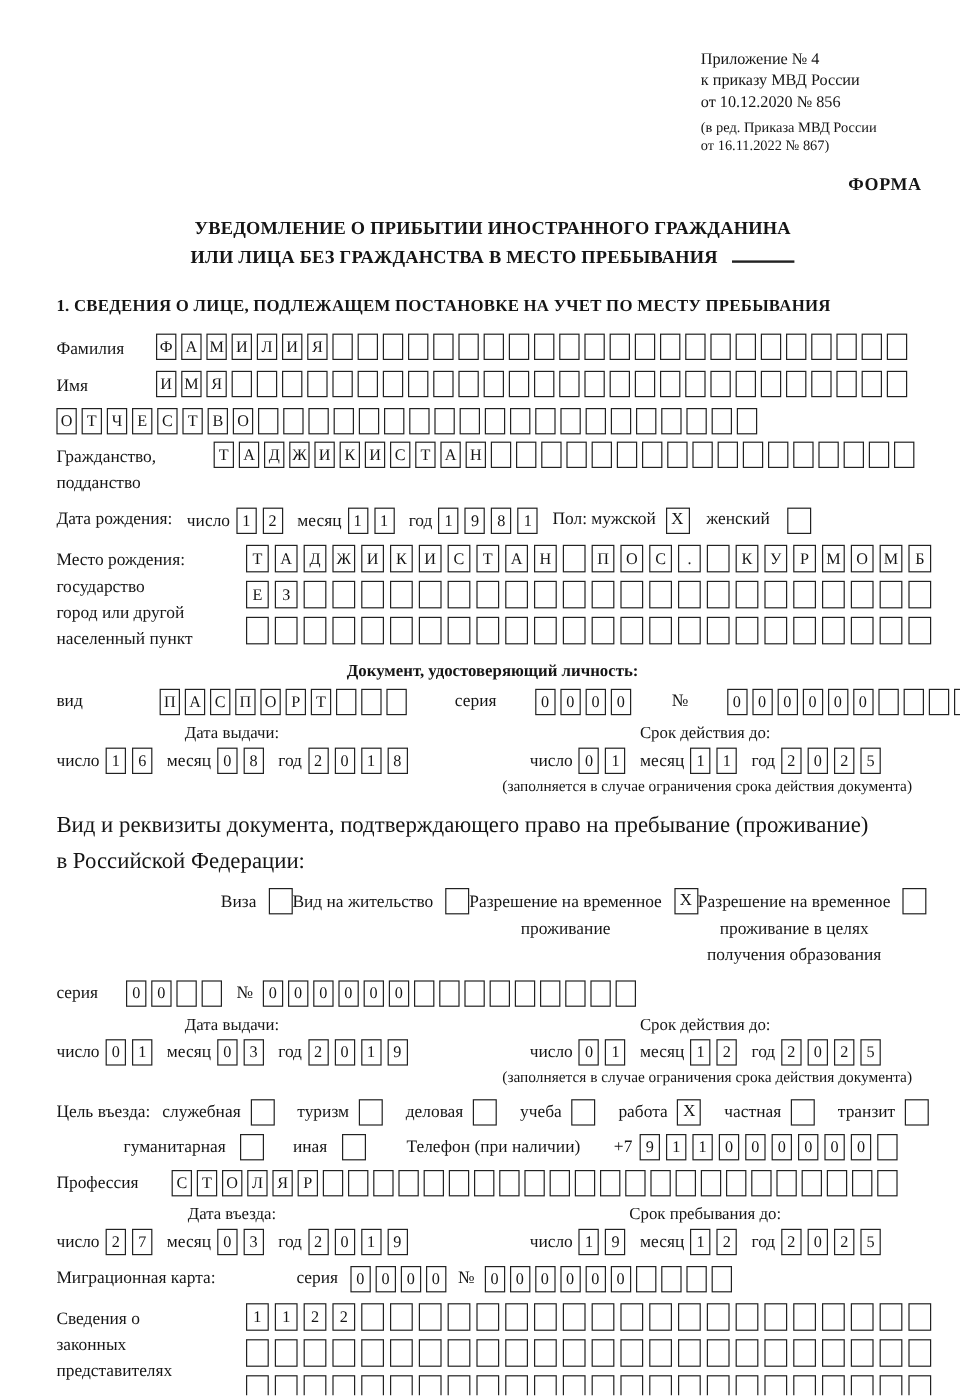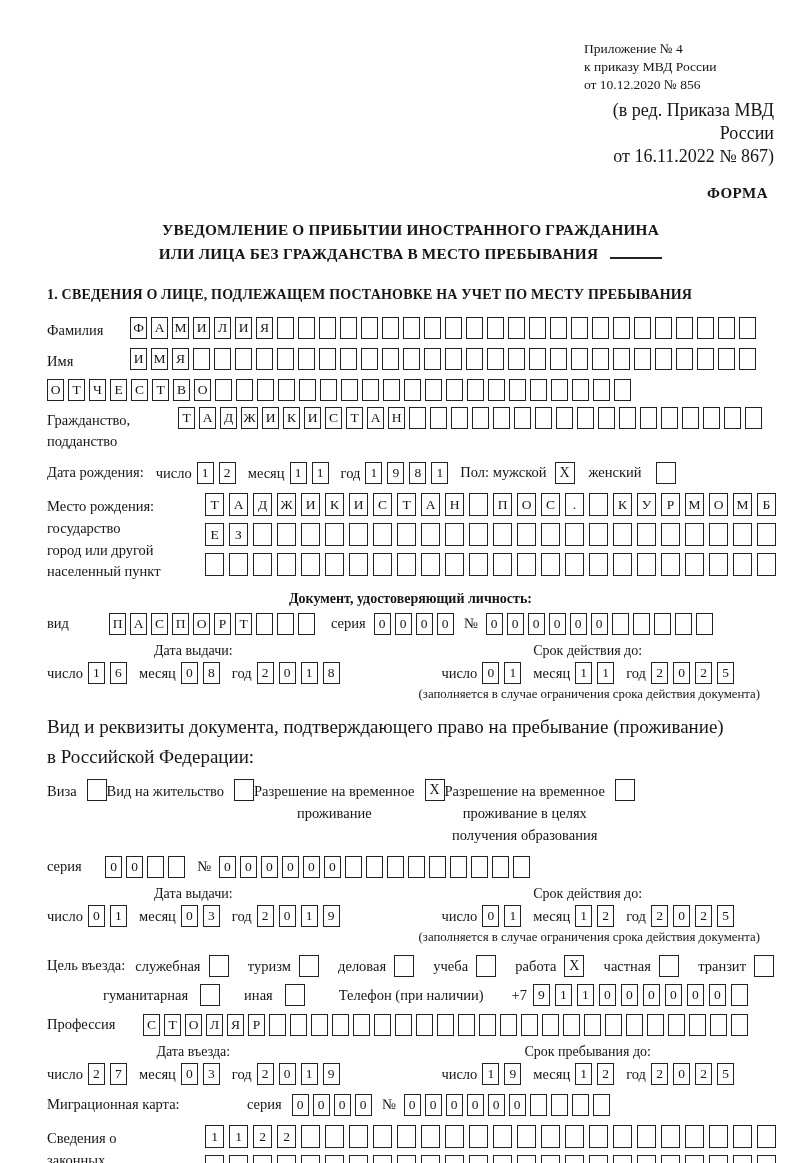--- a/index.html
+++ b/index.html
@@ -1,20 +1,20 @@
 <!DOCTYPE html>
 <html><head>
 <meta charset="utf-8">
 <style>
   html,body{margin:0;padding:0;background:#fff;}
   .page{width:800px;height:1163px;box-sizing:border-box;background:#fff;color:#151515;
         font-family:"Liberation Serif","DejaVu Serif",serif;
         padding:40px 26px 0 47px;overflow:hidden;position:relative;}
   .appendix{margin-left:auto;width:190px;font-size:13.5px;line-height:1.35;}
-  .appendix .ed{font-size:18px;margin-top:4px;line-height:1.3;text-align:right;}
+  .appendix .ed{font-size:12px;margin-top:4px;line-height:1.3;}
   .forma{text-align:right;font-weight:bold;font-size:15px;margin-top:16px;padding-right:6px;letter-spacing:.5px;}
   .title{text-align:center;font-weight:bold;font-size:15.3px;line-height:1.55;margin-top:16px;letter-spacing:.2px;}
   .blank-line{display:inline-block;width:52px;border-bottom:2px solid #222;height:14px;margin-left:12px;}
   .sec-h{font-weight:bold;font-size:14px;margin-top:22px;letter-spacing:.2px;}
   .frow{display:flex;align-items:flex-start;margin-top:6px;}
   .lbl{font-size:14.5px;flex-shrink:0;padding-top:3px;line-height:1.5;}
   .w83{width:83px;} .w127{width:127px;} .w131{width:131px;} .w158{width:158px;} .w96{width:96px;}
   .cells{display:flex;gap:4px;flex-wrap:nowrap;}
   .cell{width:17px;height:22px;border:1.6px solid #222;box-sizing:border-box;flex-shrink:0;
         display:inline-flex;align-items:center;justify-content:center;font-size:13.5px;background:#fff;}
@@ -23,21 +23,21 @@
         display:inline-flex;align-items:center;justify-content:center;font-size:14px;}
   .rowgap{display:flex;flex-direction:column;gap:7px;}
   .center-h{text-align:center;font-weight:bold;font-size:14px;margin-top:8px;}
   .dates{display:flex;justify-content:space-between;padding-right:40px;margin-top:8px;}
   .dg-h{font-size:14px;text-align:center;margin-bottom:3px;}
   .dg-line{display:flex;align-items:center;font-size:14.5px;}
   .dg-line .dl{margin:0 5px 0 12px;} .dg-line .dl:first-child{margin-left:0;}
   .dcells{gap:5px;}
   .note{font-size:12.8px;text-align:right;padding-right:14px;margin-top:3px;}
   .para{font-size:19px;margin-top:10px;line-height:1.55;}
-  .opts{display:flex;justify-content:flex-start;align-items:flex-start;margin-top:8px;padding-right:2px;}
+  .opts{display:flex;justify-content:flex-end;align-items:flex-start;margin-top:8px;padding-right:2px;}
   .opt{display:flex;align-items:flex-start;gap:10px;}
   .opt-lbl{font-size:14.5px;text-align:center;line-height:1.5;padding-top:2px;}
   .inlopts{display:flex;flex:1;justify-content:space-between;align-items:center;margin-left:10px;}
   .pair{display:flex;align-items:center;gap:8px;font-size:14.5px;}
   .line2{margin-left:56px;display:flex;align-items:center;margin-top:7px;font-size:14.5px;}
 </style>
 </head>
 <body>
 
 <div class="page">
@@ -314,21 +314,21 @@
           <span class="cell"></span>
           <span class="cell"></span>
           <span class="cell"></span>
           <span class="cell"></span>
         </span>
     </span>
   </div>
 
   <div class="center-h">Документ, удостоверяющий личность:</div>
 
-  <div class="frow" style="align-items:center;">
+  <div class="frow" style="align-items:center;gap:24px;">
     <span class="lbl" style="padding-top:0;width:62px;">вид</span>
     <span class="cells">
         <span class="cell">П</span>
         <span class="cell">А</span>
         <span class="cell">С</span>
         <span class="cell">П</span>
         <span class="cell">О</span>
         <span class="cell">Р</span>
         <span class="cell">Т</span>
         <span class="cell"></span>

